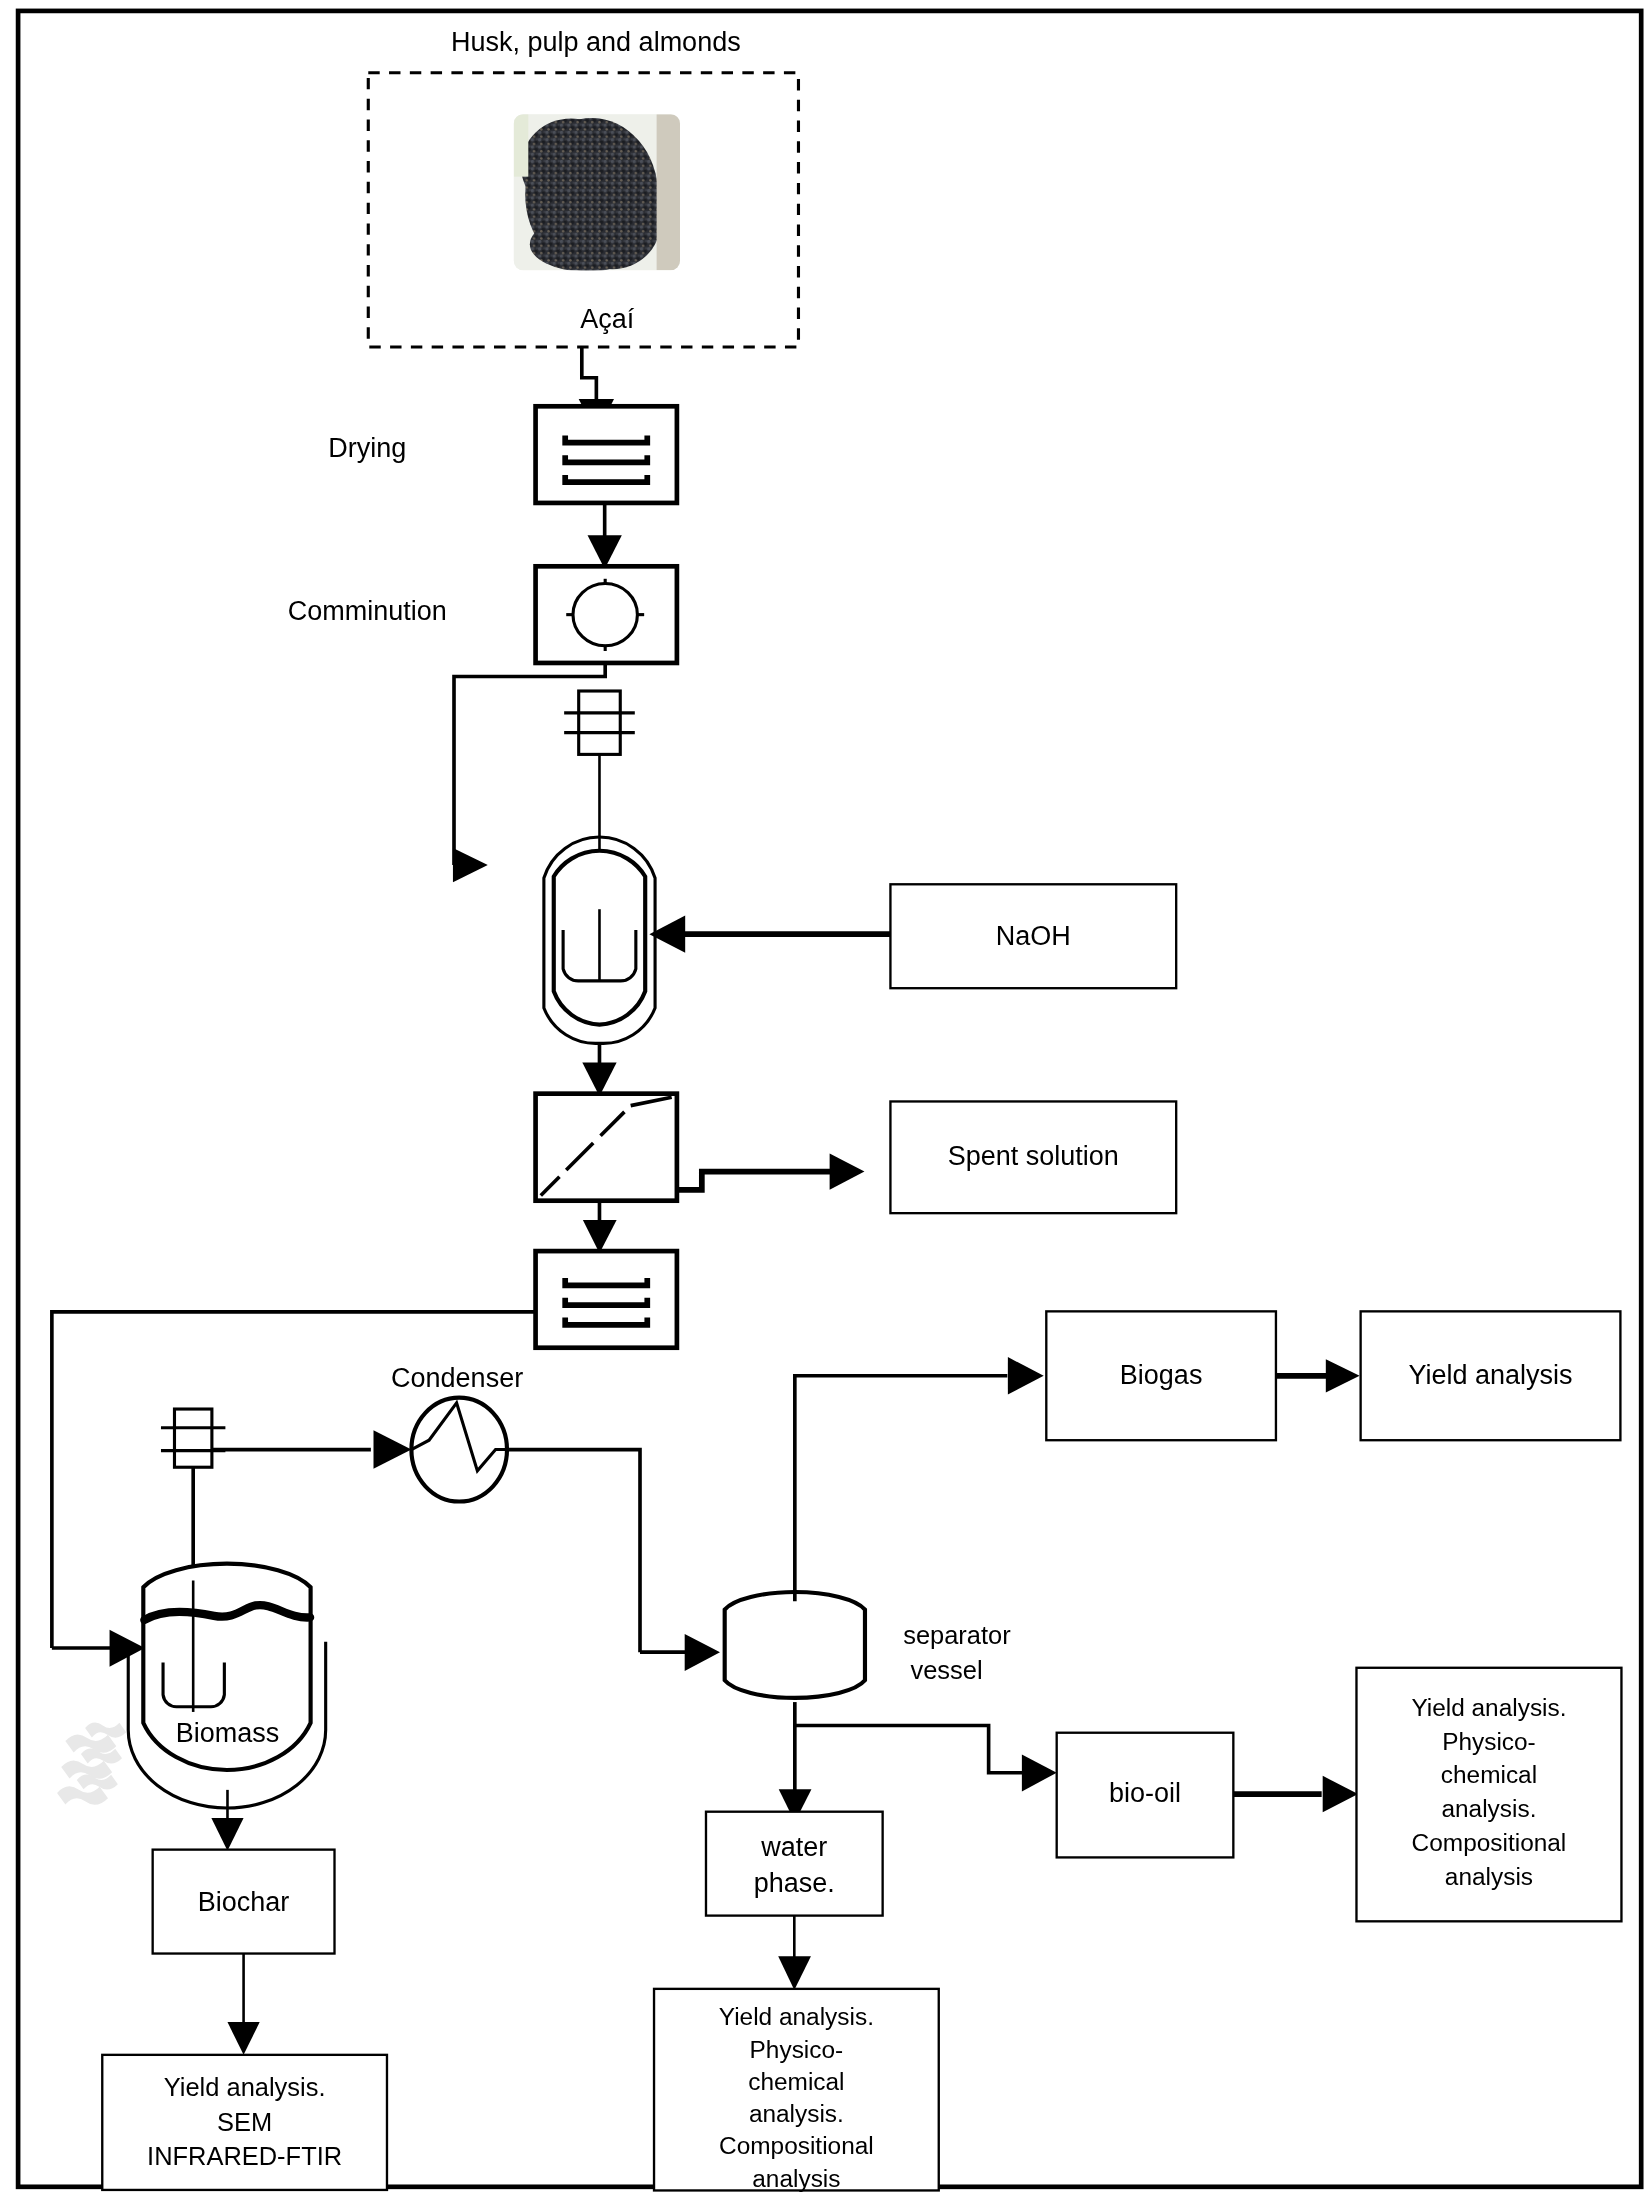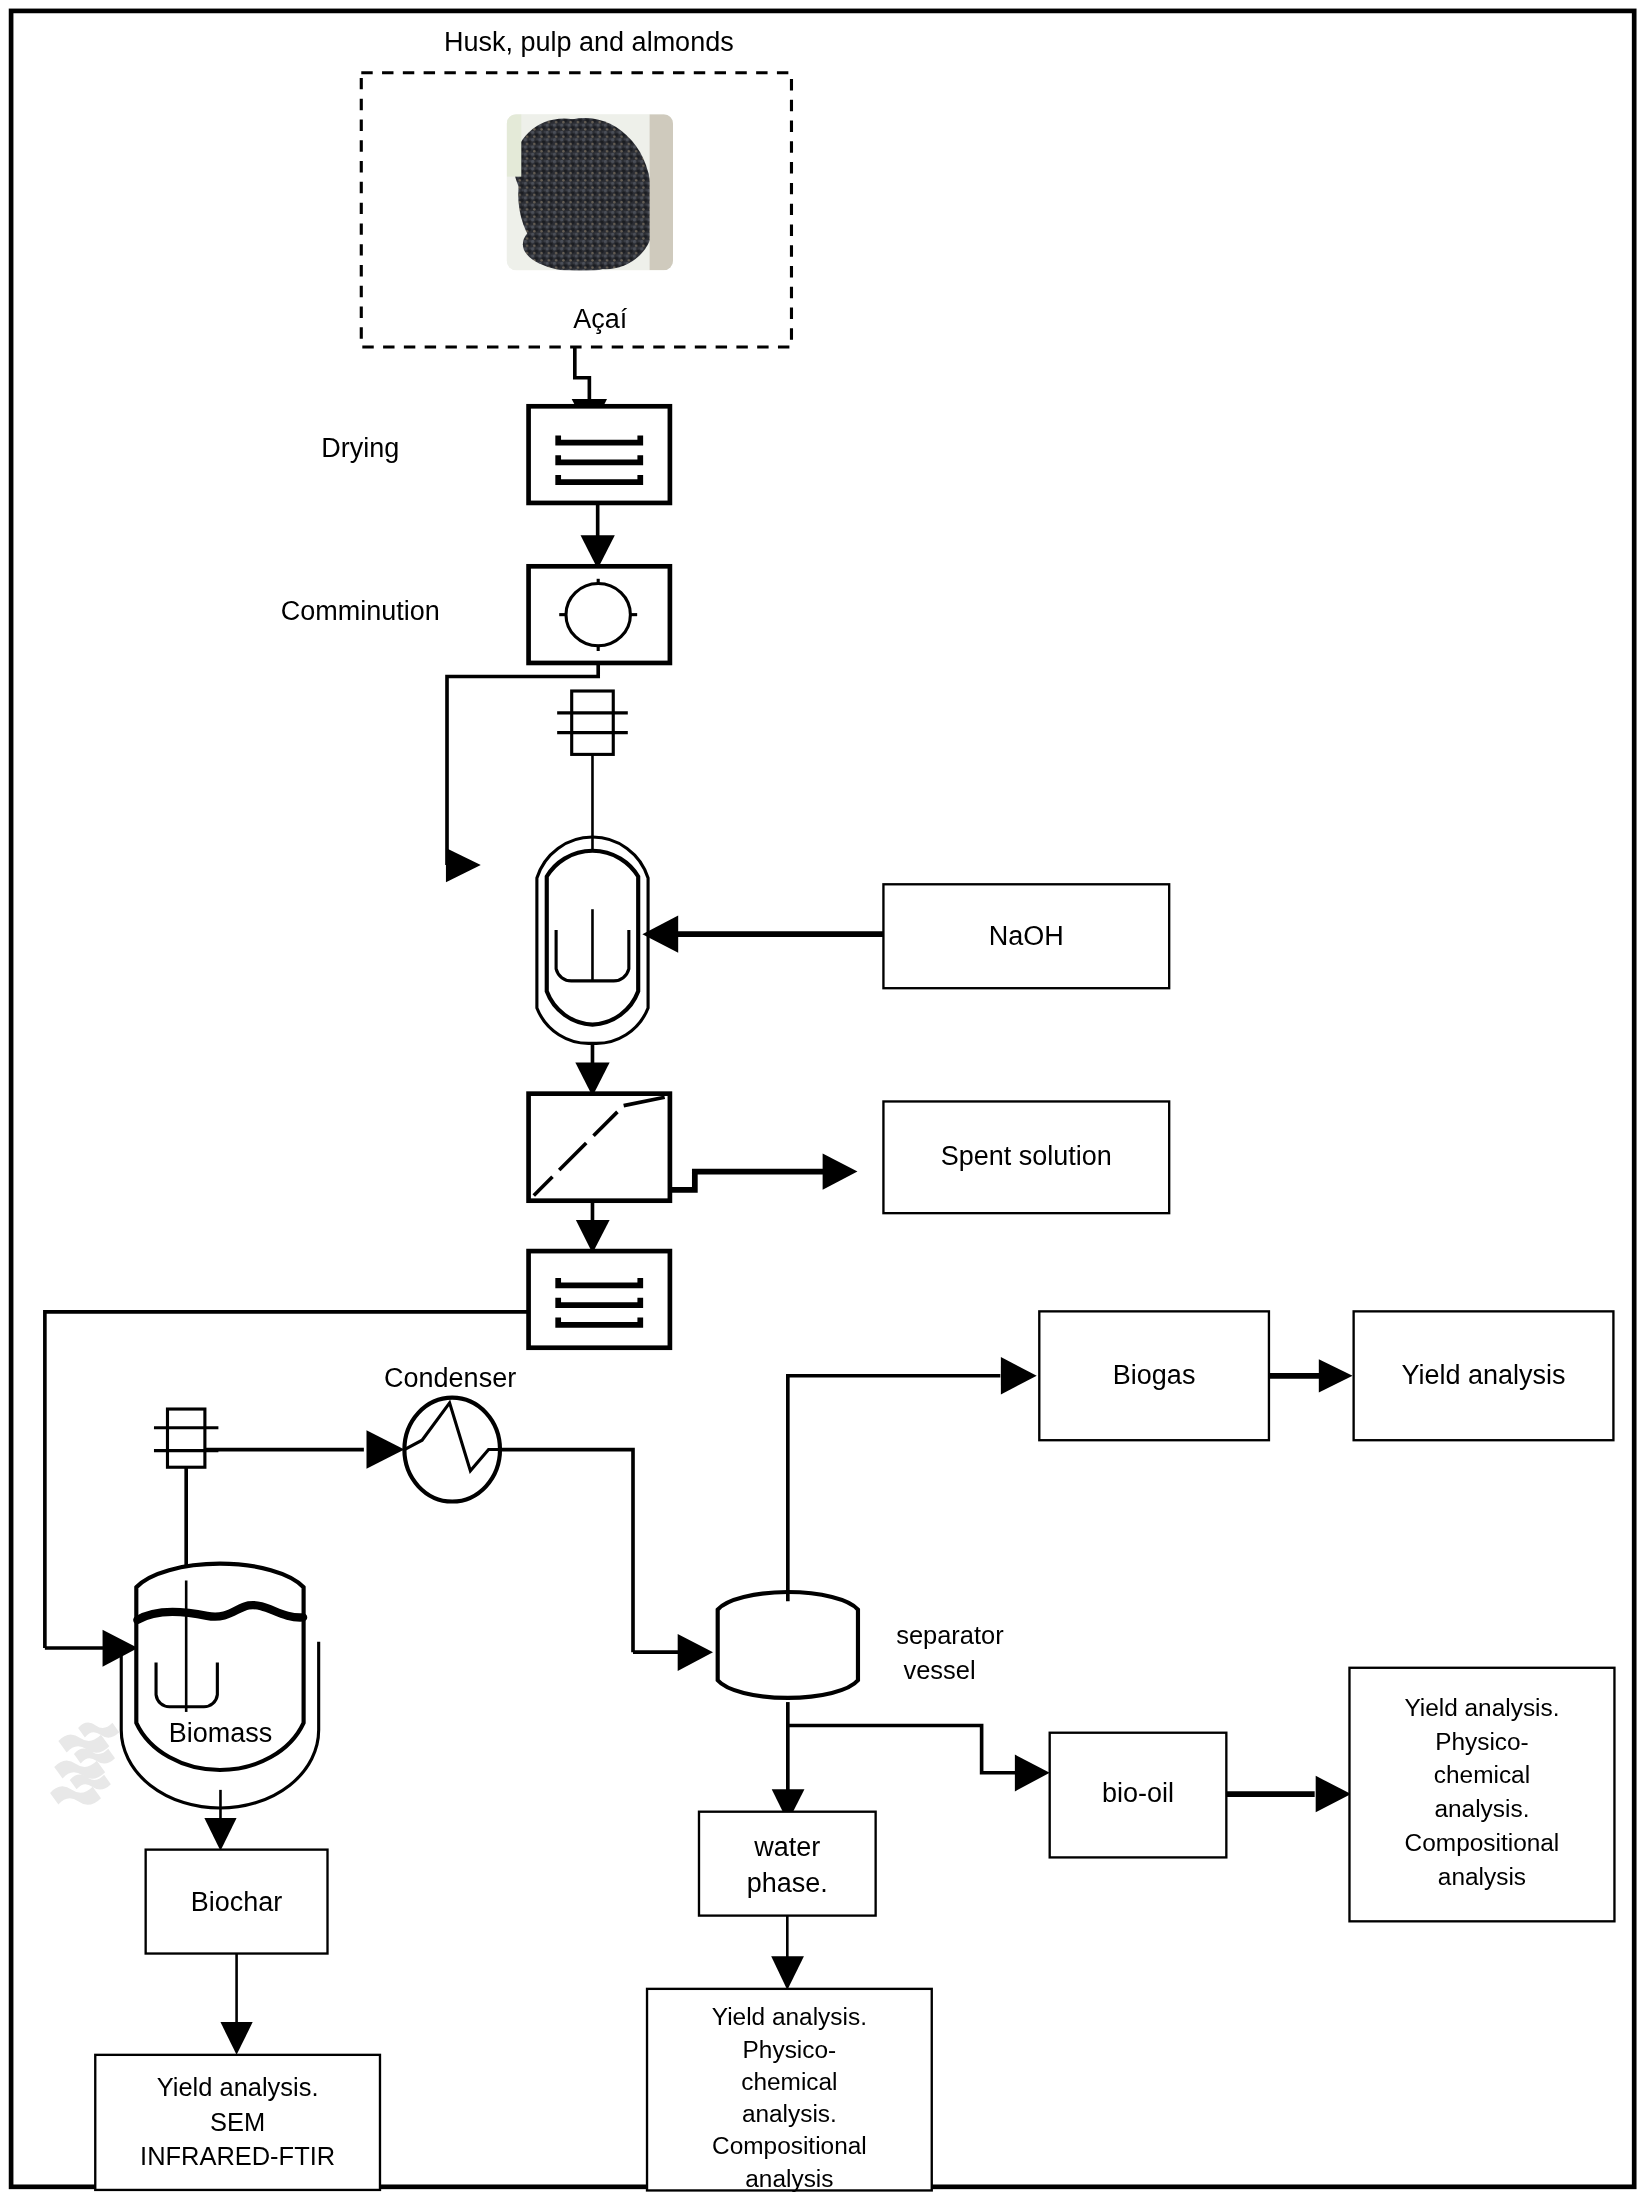--- a/index.html
+++ b/index.html
@@ -10,20 +10,21 @@
   body {
     width: 1651px;
     height: 2205px;
     font-family: "Liberation Sans", sans-serif;
     overflow: hidden;
   }
   #pfd-root {
     position: relative;
     width: 1440px;
     height: 2205px;
+    padding-left: 7px;
   }
   svg.pfd {
     display: block;
     width: 1651px;
     height: 2205px;
   }
   .lbl {
     font-family: "Liberation Sans", sans-serif;
     fill: #000000;
     text-anchor: middle;

